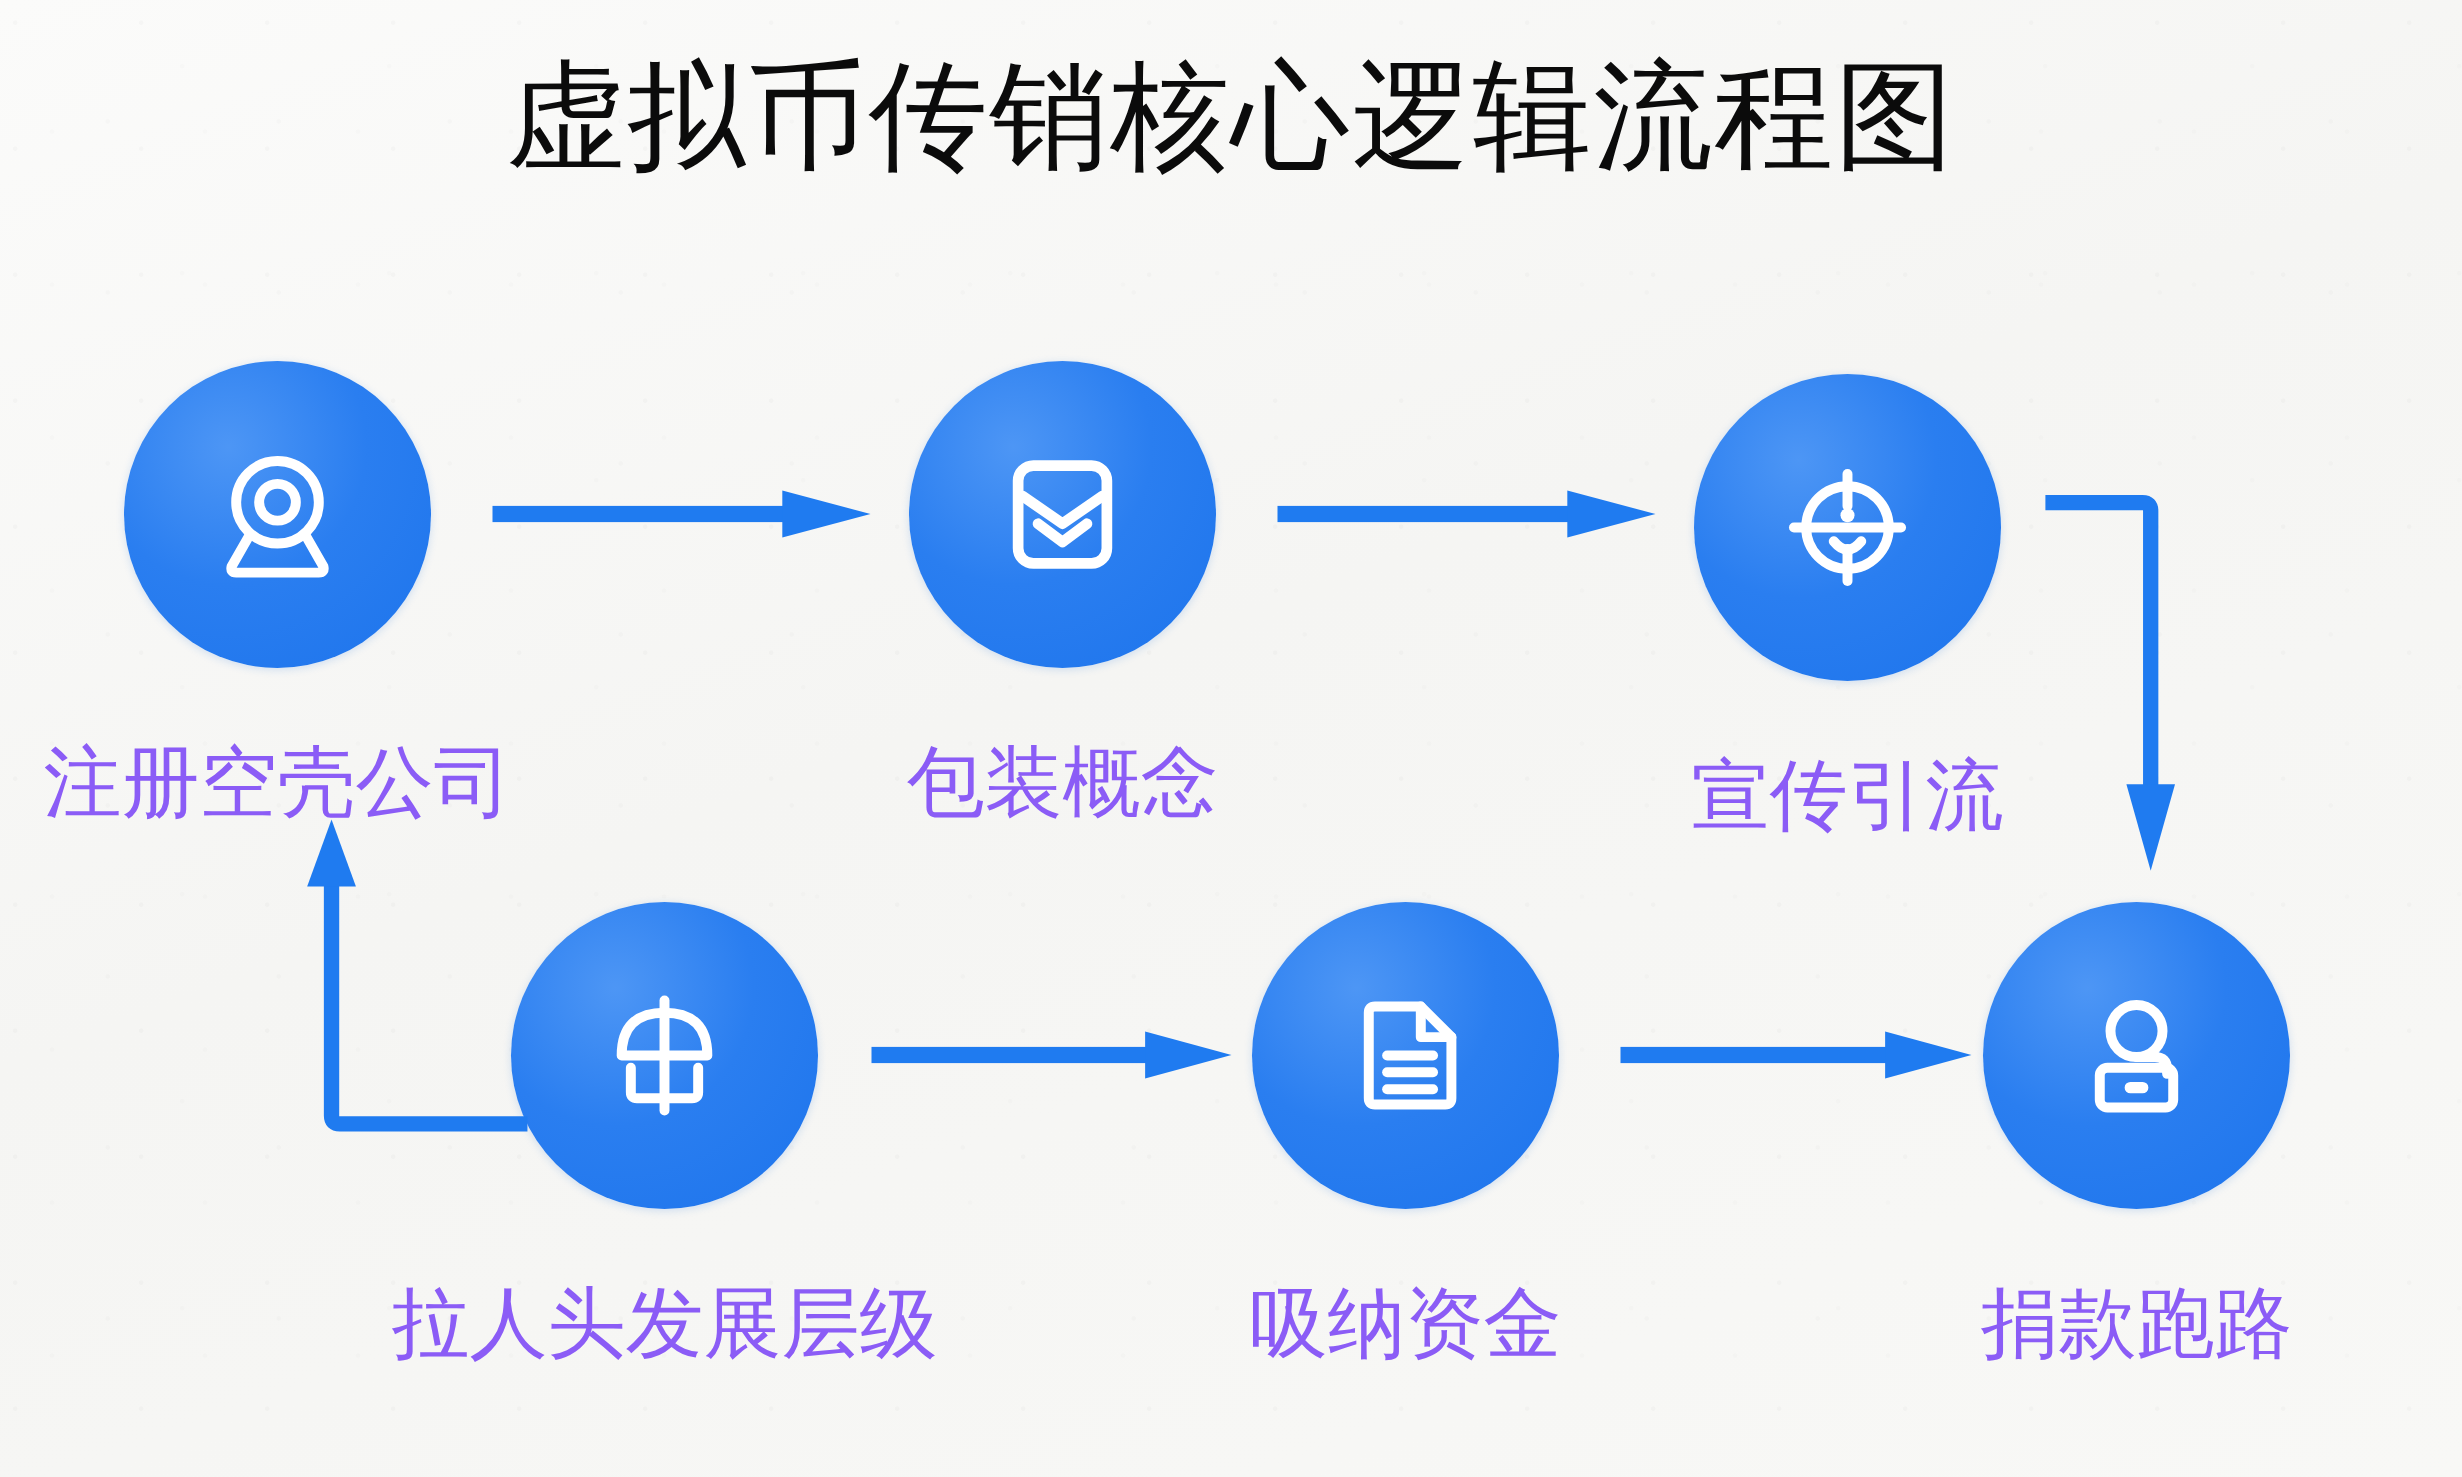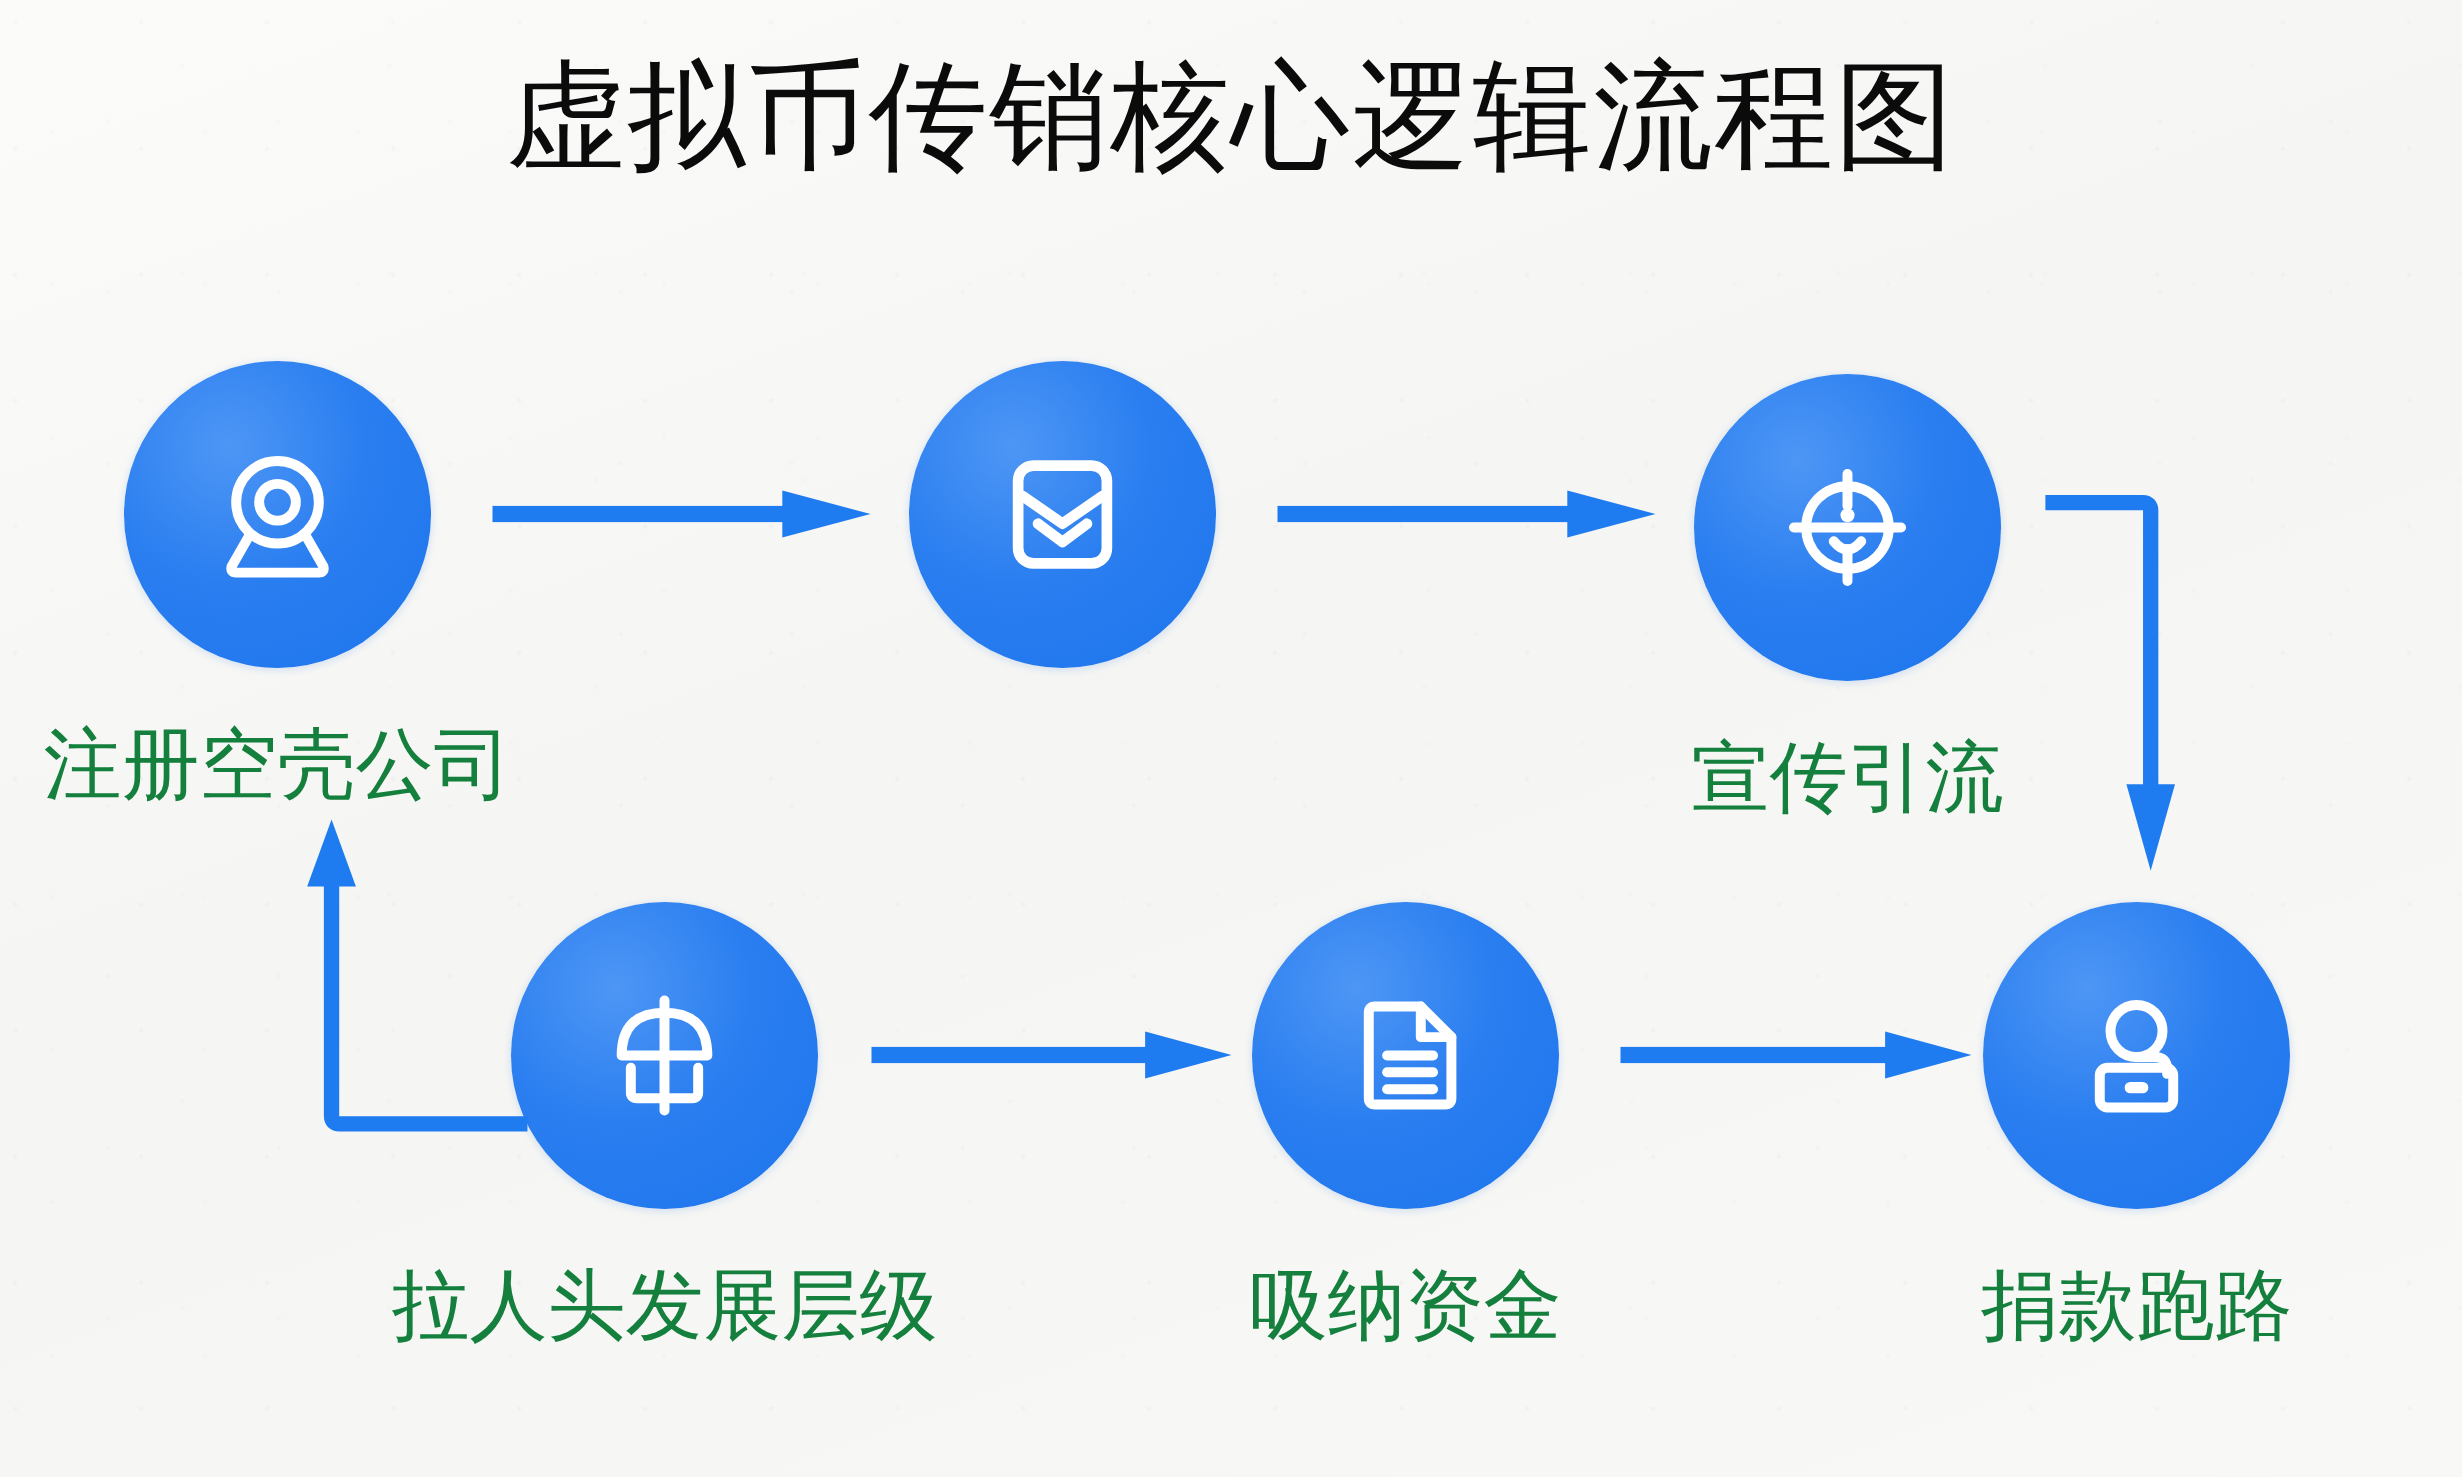--- a/index.html
+++ b/index.html
@@ -42,25 +42,25 @@
   
   .node{position:absolute;width:307px;}
   .node .bubble{
     width:307px;height:307px;border-radius:50%;
     background:radial-gradient(circle at 34% 28%, #4d96f5 0%, #2a7ef0 46%, #1d74ec 100%);
     box-shadow:0 1.8px 9px rgba(30,110,220,.18);
     display:flex;align-items:center;justify-content:center;
   }
   .node .bubble svg{width:153px;height:153px;display:block;}
   .node .caption{
-    margin-top:26px;
+    margin-top:44px;
     text-align:center;
     font-size:78px;
     line-height:1.05;
-    color:#15803d;
+    color:#8b5cf6;
     white-space:nowrap;
     font-weight:400;
   }
   
   .node .caption-wrap{
     position:absolute;left:50%;transform:translateX(-50%);
     top:337px;
     white-space:nowrap;
   }
 
@@ -110,20 +110,23 @@
   <div class="node" id="node-2">
     <div class="bubble">
       <svg viewBox="0 0 100 100">
         <g fill="none" stroke="#ffffff" stroke-width="7" stroke-linecap="round" stroke-linejoin="round">
           <rect x="21" y="18" width="58" height="64" rx="10"></rect>
           <path d="M24 38 L50 56 L76 38"></path>
           <path d="M34 56 L50 68 L66 56"></path>
         </g>
       </svg>
     </div>
+    <div class="caption-wrap">
+      <div class="caption">包装概念</div>
+    </div>
   </div>
 
   <div class="node" id="node-3">
     <div class="bubble">
       <svg viewBox="0 0 100 100">
         <g fill="none" stroke="#ffffff" stroke-width="6.5" stroke-linecap="round" stroke-linejoin="round">
           <circle cx="50" cy="50" r="27"></circle>
           <line x1="50" y1="15" x2="50" y2="36"></line>
           <line x1="50" y1="64" x2="50" y2="85"></line>
           <line x1="15" y1="50" x2="85" y2="50"></line>

